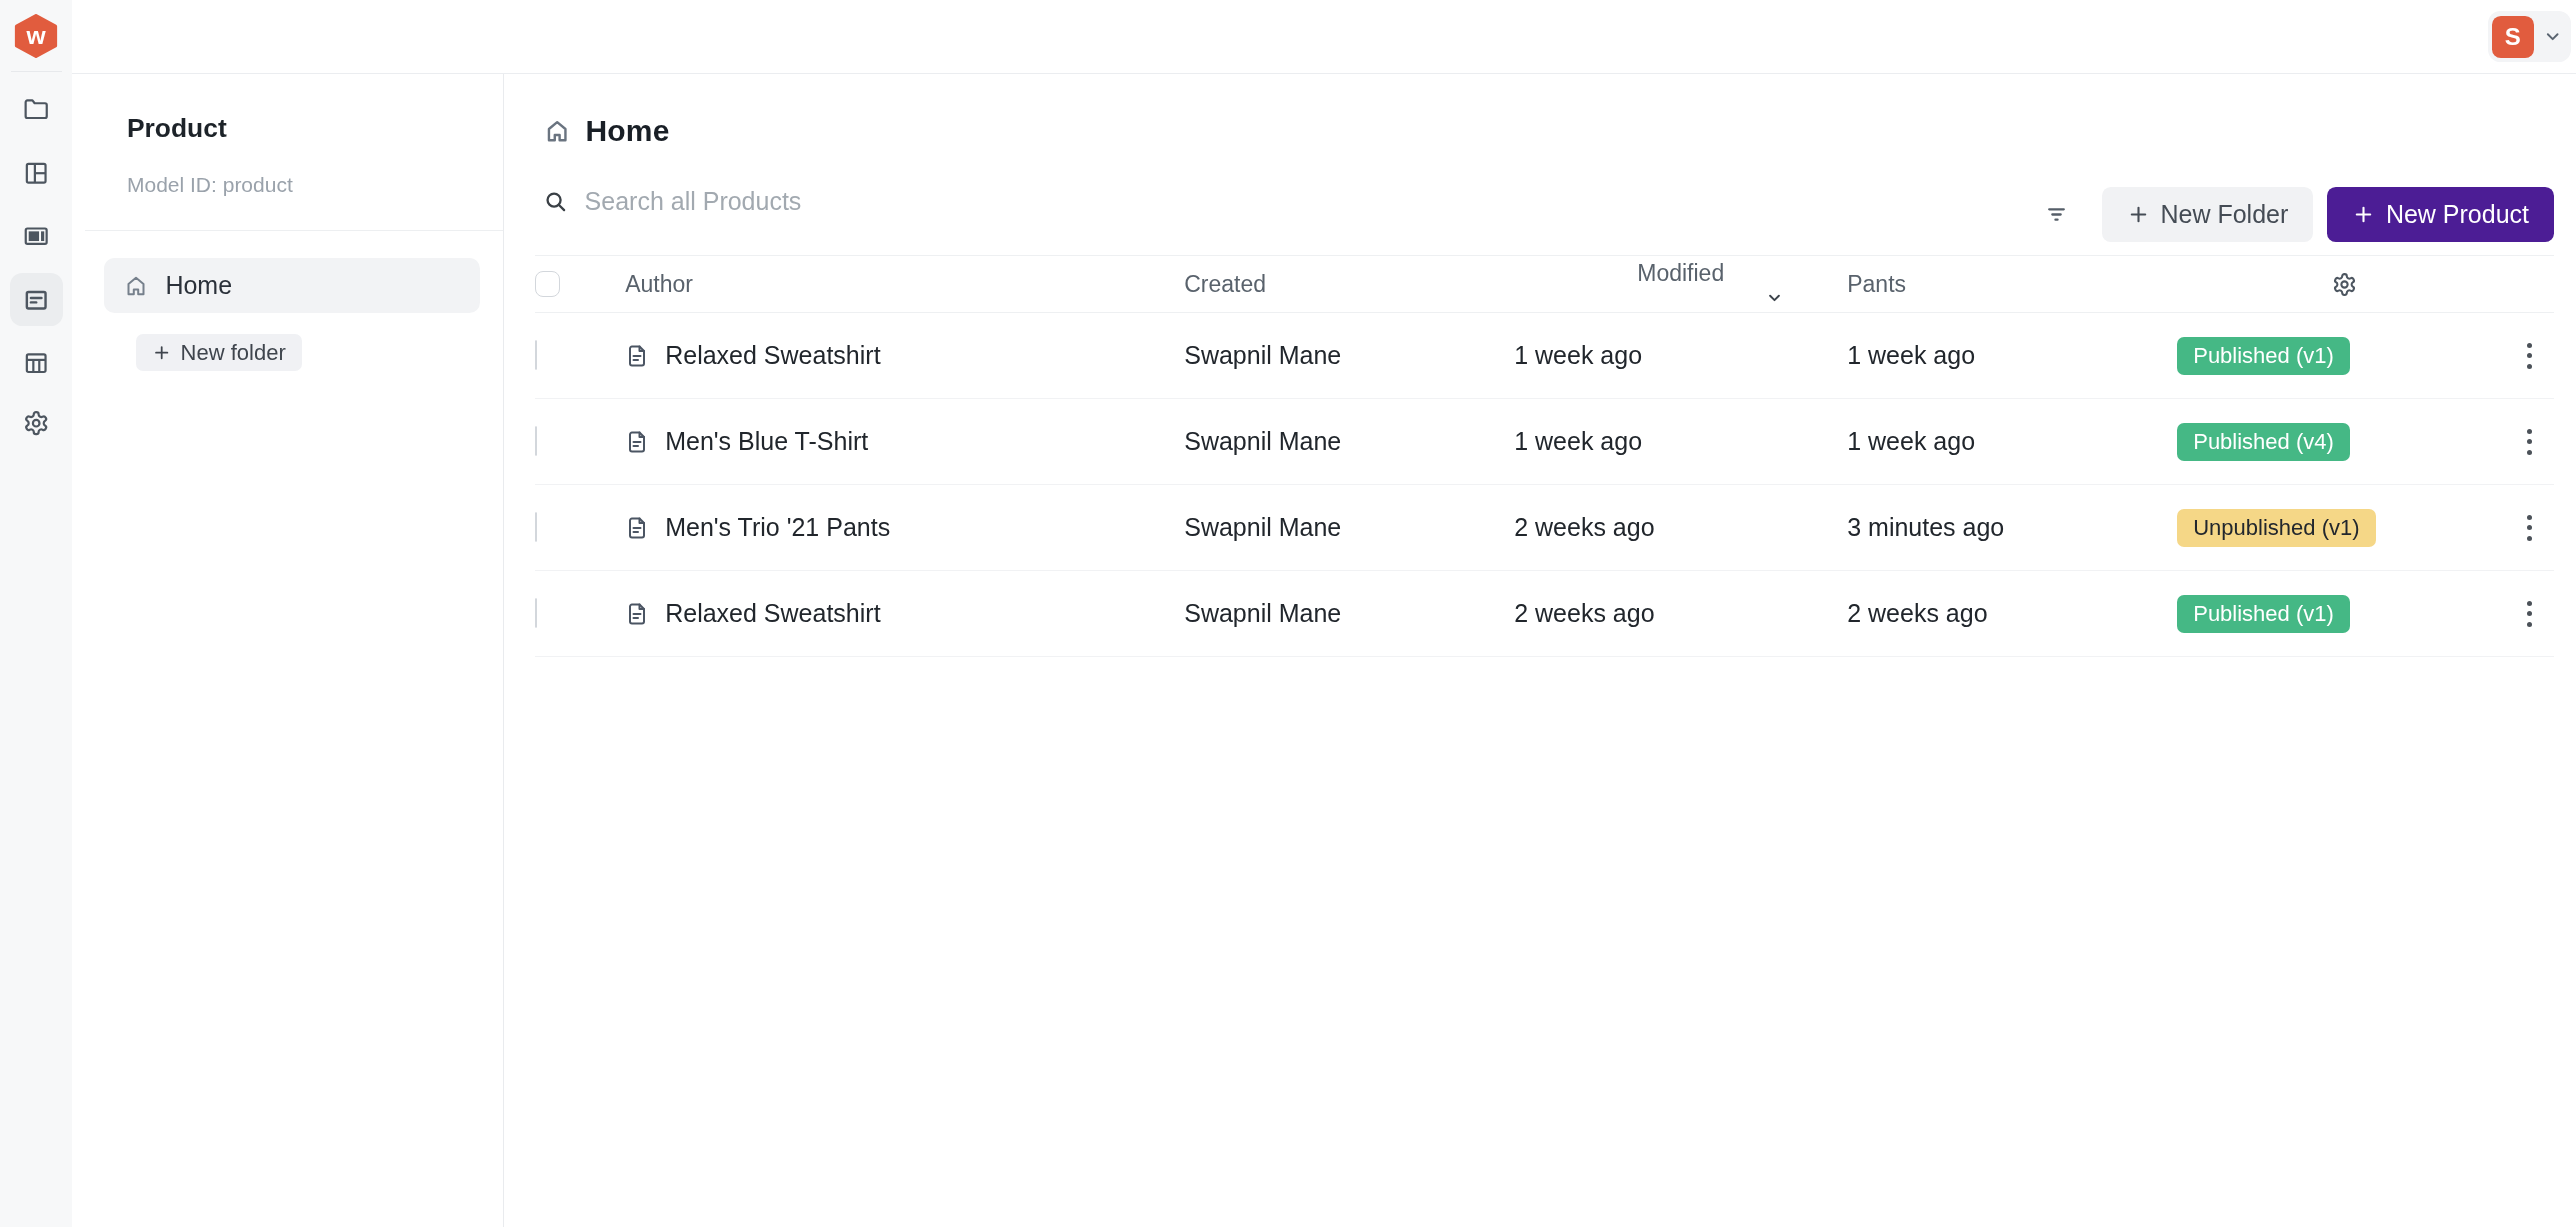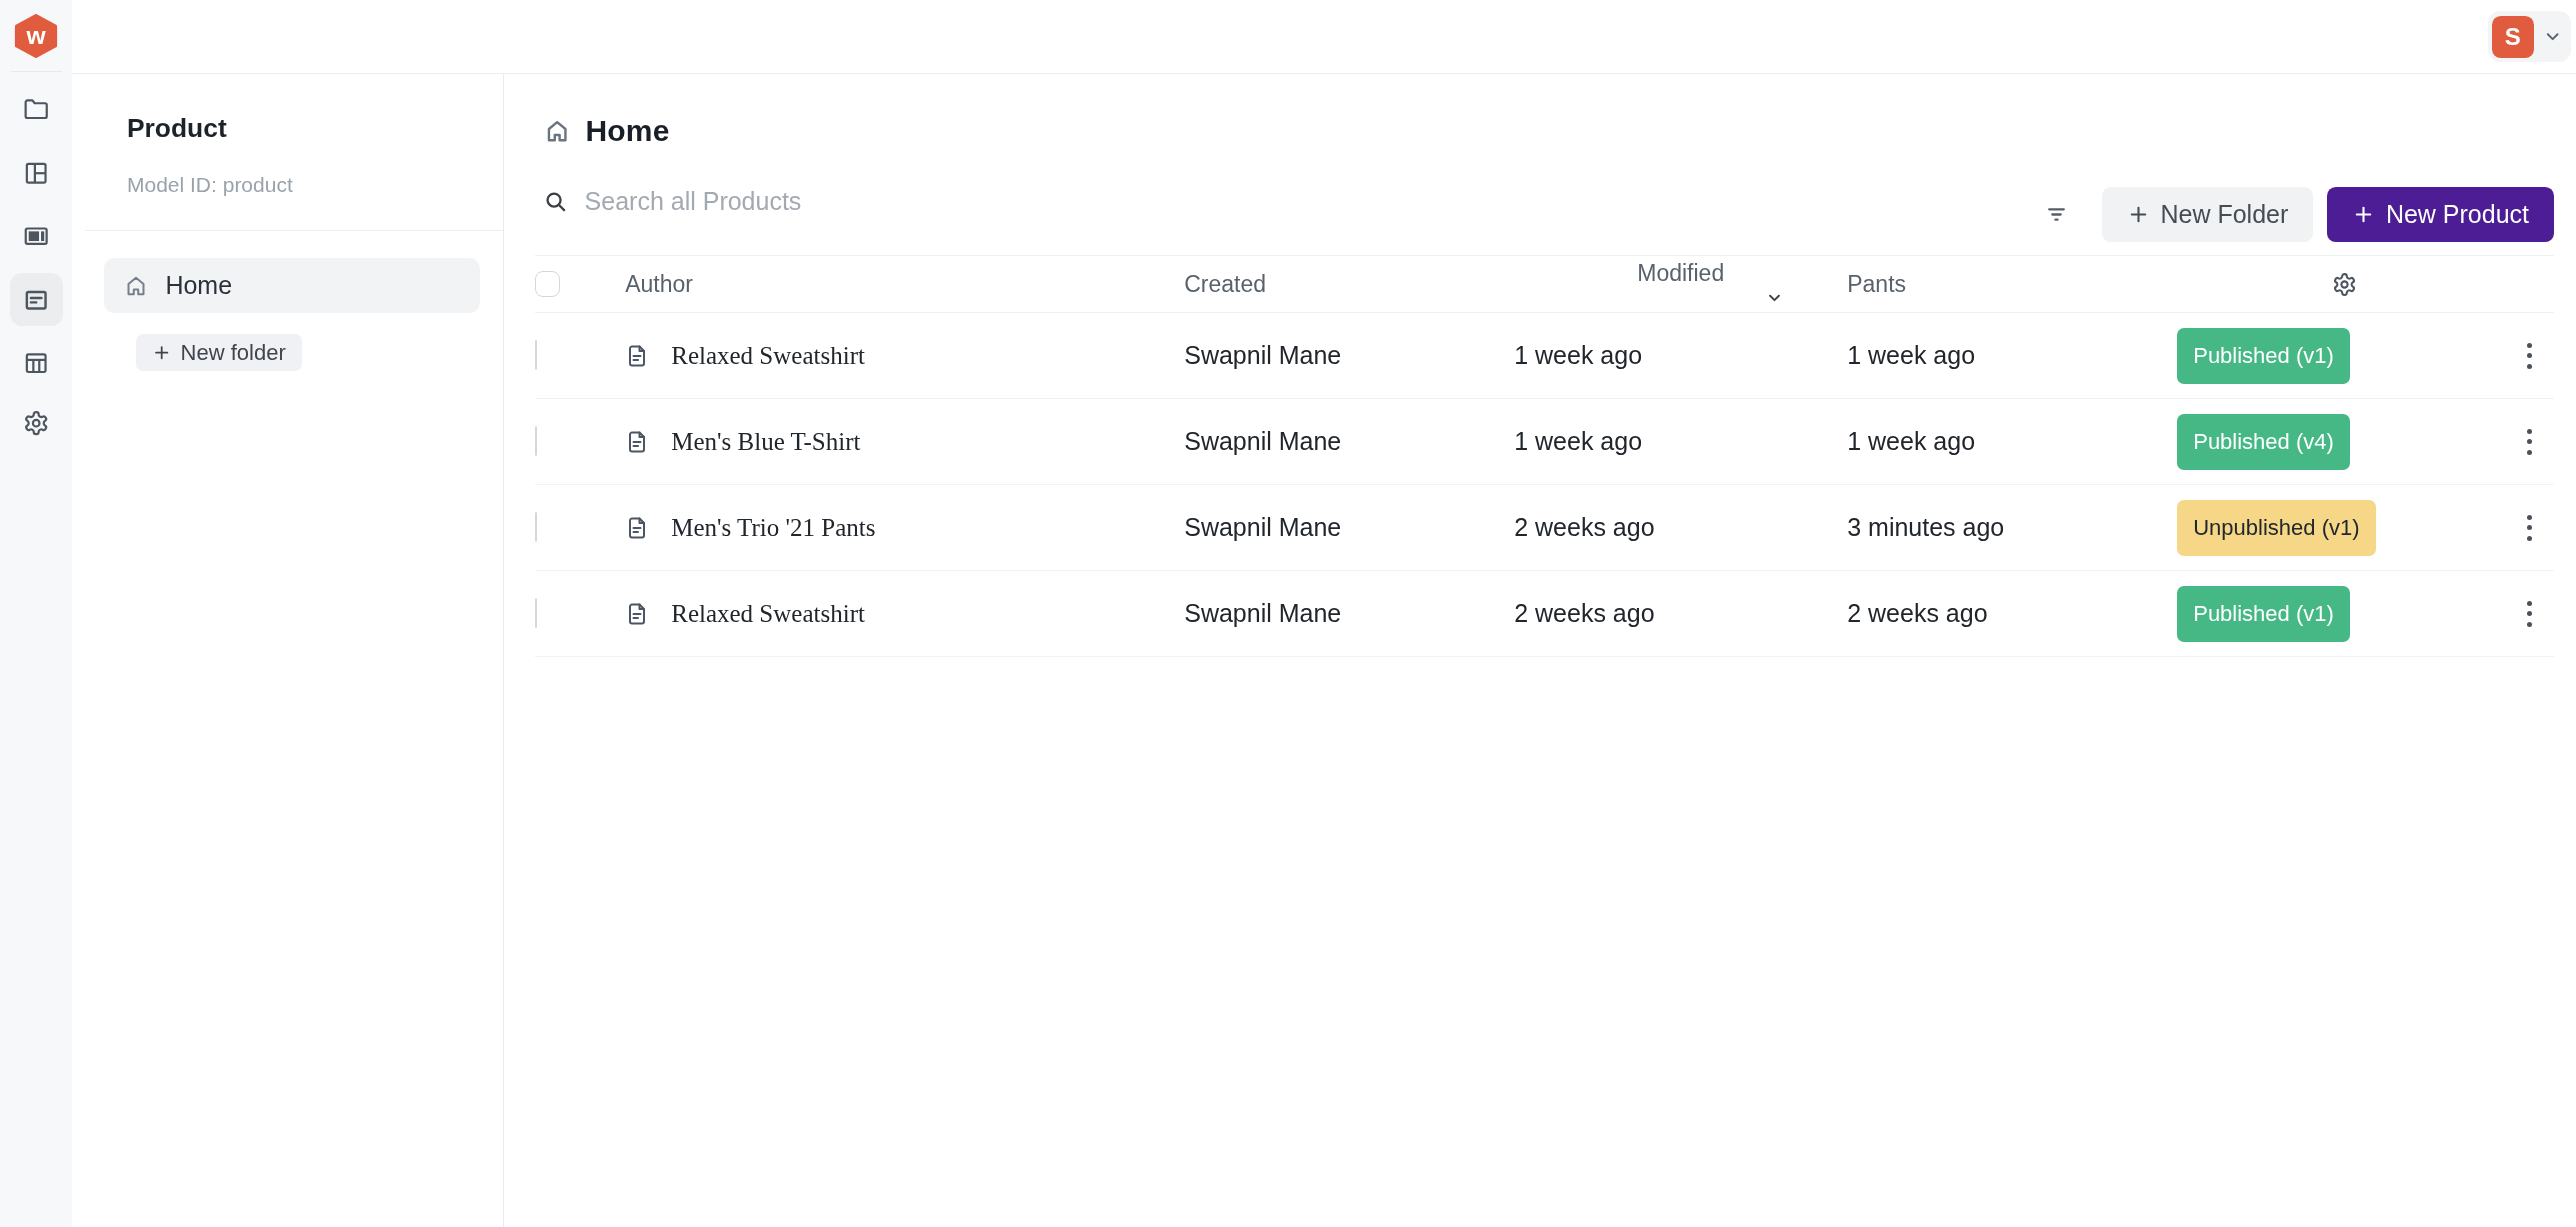--- a/index.html
+++ b/index.html
@@ -117,24 +117,24 @@
   .th-modified { display: flex; align-items: center; flex-direction: column; }
   .th-modified svg { width: 21px; height: 21px; color: #3c434b; margin-left: auto; margin-right: 62px; }
   .th-actions { display: flex; justify-content: center; color: #4d5660; cursor: pointer; }
   .th-actions svg { width: 25px; height: 25px; }
 
   .tr { height: 86px; border-bottom: 0.9px solid #f1f2f4; font-size: 25px; color: #21262c; }
   .checkbox {
     width: 25px; height: 26.4px; border: 1.8px solid #d3d7dc; border-radius: 8px;
     background: #fff; cursor: pointer;
   }
-  .cell-name { display: flex; align-items: center; gap: 22px; cursor: pointer; font-family: Liberation Serif, serif; }
+  .cell-name { display: flex; align-items: center; gap: 16px; cursor: pointer; }
   .cell-name svg { width: 24px; height: 24px; color: #4b5563; flex: none; }
   .badge {
-    display: inline-flex; align-items: center; height: 56px; padding: 0 16px;
+    display: inline-flex; align-items: center; height: 38px; padding: 0 16px;
     border-radius: 7px; font-size: 22px;
   }
   .badge-published { background: #45b885; color: #ffffff; }
   .badge-unpublished { background: #f5d787; color: #22272d; }
   .kebab {
     width: 35px; height: 42px; display: flex; flex-direction: column;
     align-items: center; justify-content: center; gap: 5.3px; cursor: pointer;
   }
   .kebab i { width: 5.3px; height: 5.3px; border-radius: 50%; background: #4b5158; }
 </style>

